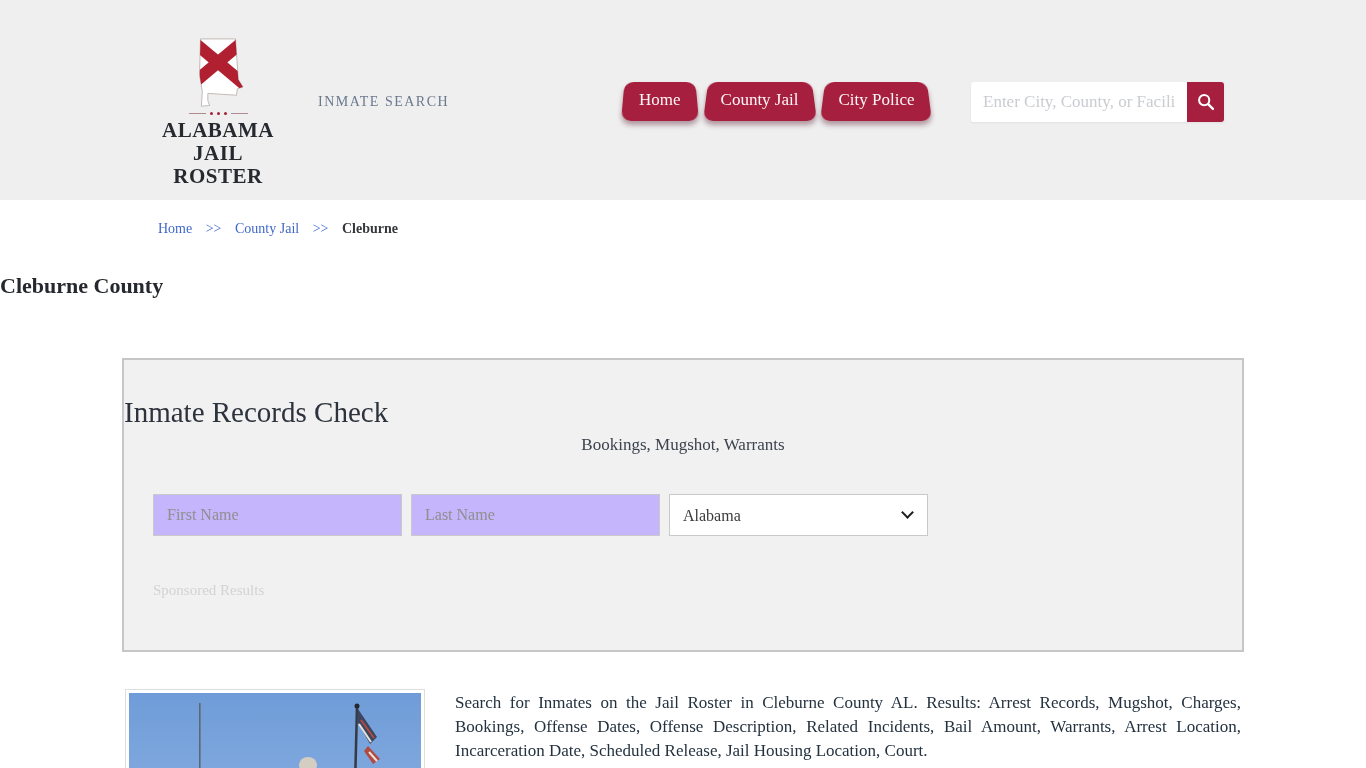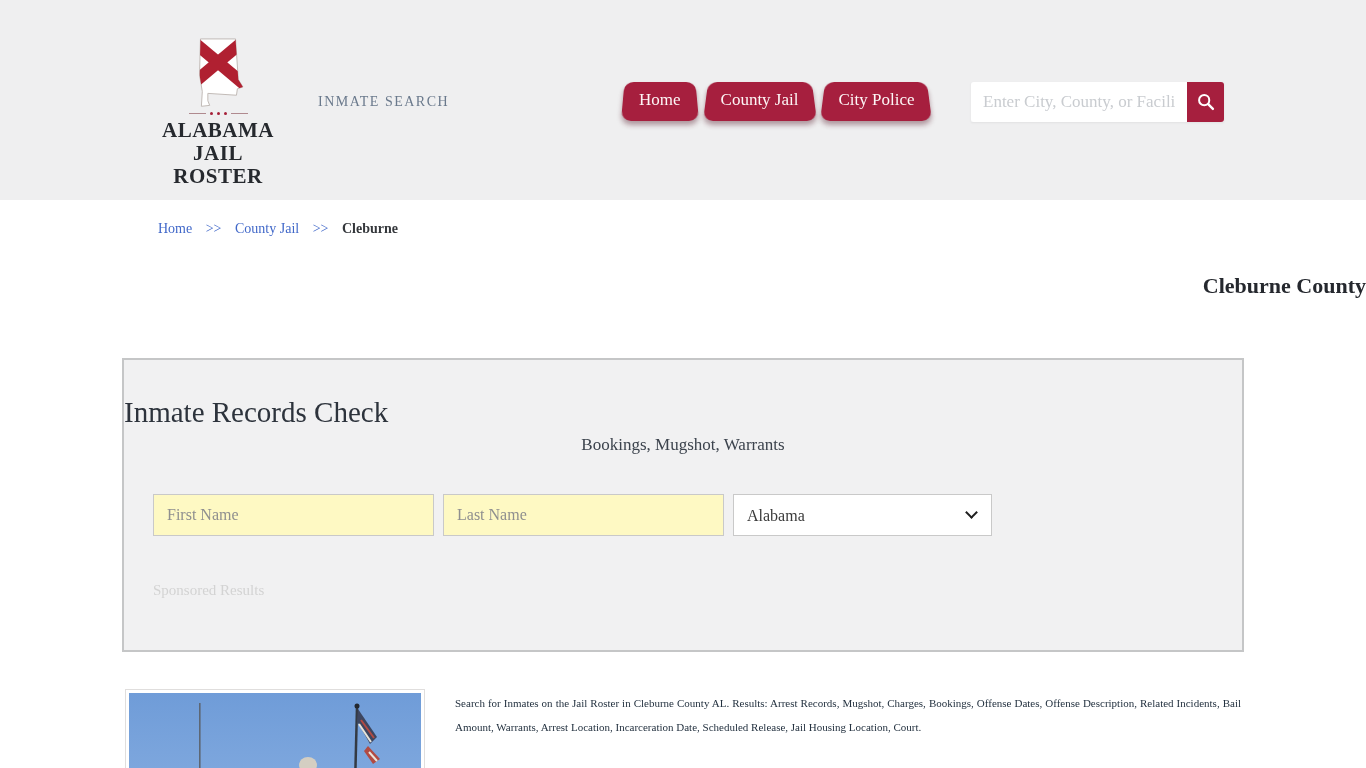--- a/index.html
+++ b/index.html
@@ -37,52 +37,52 @@
   .header-search button { width:37px; height:40px; border:none; background:#a61f3e; cursor:pointer;
                    border-radius:0 3px 3px 0; display:flex; align-items:center; justify-content:center; }
 
   
   .breadcrumb { position:absolute; left:158px; top:221px; font-size:14px; }
   .breadcrumb a { color:#4168c9; text-decoration:none; cursor:pointer; }
   .breadcrumb .sep { color:#4168c9; margin:0 10px; }
   .breadcrumb .current { color:#35383c; font-weight:600; }
 
   
-  .page-title { position:absolute; left:0; top:273px; width:1366px; text-align:right;
+  .page-title { position:absolute; left:0; top:273px; width:1366px; text-align:left;
                 font-size:22px; font-weight:600; color:#25282e; }
 
   
   .records-box { position:absolute; left:122px; top:358px; width:1122px; height:294px;
                  background:#f1f1f2; border:2px solid #c5c6c7; }
   .records-box h2 { margin-top:36px; text-align:left; font-size:29px; font-weight:500; color:#2d333c; }
   .records-box .subtitle { margin-top:6px; text-align:center; font-size:17px; color:#3c434d; }
 
   .form-row { position:absolute; left:29px; top:134px; display:flex; }
-  .fld { width:281px; height:42px; border:1px solid #c9c9c9; background:#fef9c3; outline:none;
+  .fld { width:249px; height:42px; border:1px solid #c9c9c9; background:#c4b5fd; outline:none;
          padding:0 13px; font-family:"Liberation Serif",serif; font-size:16px; color:#444; }
   .fld::placeholder { color:#8f8f8f; }
   .fld + .fld { margin-left:9px; }
   .select-wrap { position:relative; margin-left:9px; }
   .select-wrap select { width:259px; height:42px; border:1px solid #c9c9c9; background:#ffffff;
          -webkit-appearance:none; appearance:none; padding:0 13px; font-family:"Liberation Serif",serif;
          font-size:16px; color:#3a3a3a; outline:none; border-radius:0; cursor:pointer; }
   .chevron { position:absolute; right:16px; top:14px; width:9px; height:9px; pointer-events:none;
          border-right:2.5px solid #1e1e1e; border-bottom:2.5px solid #1e1e1e; transform:rotate(45deg); }
   .search-btn { margin-left:10px; width:260px; height:43px; border:none; background:#a61f3e;
          color:#f7eff0; font-family:"Liberation Serif",serif; font-size:15px; letter-spacing:3px;
          cursor:pointer; border-radius:2px; }
 
   .sponsored { position:absolute; left:29px; top:222px; font-size:15px; color:#d3d3d3; }
 
   
   .county-photo { position:absolute; left:125px; top:689px; width:300px; height:300px;
                   background:#ffffff; border:1px solid #e0dedd; padding:3px; }
   .county-photo svg { display:block; }
 
-  .county-desc { position:absolute; left:455px; top:691px; width:786px; font-size:11px;
+  .county-desc { position:absolute; left:455px; top:691px; width:786px; font-size:17px;
                  line-height:24.2px; text-align:justify; color:#243240; }
 </style>
 </head>
 <body>
 
 <div class="page">
 
   <header class="site-header">
 
     <div class="logo">

